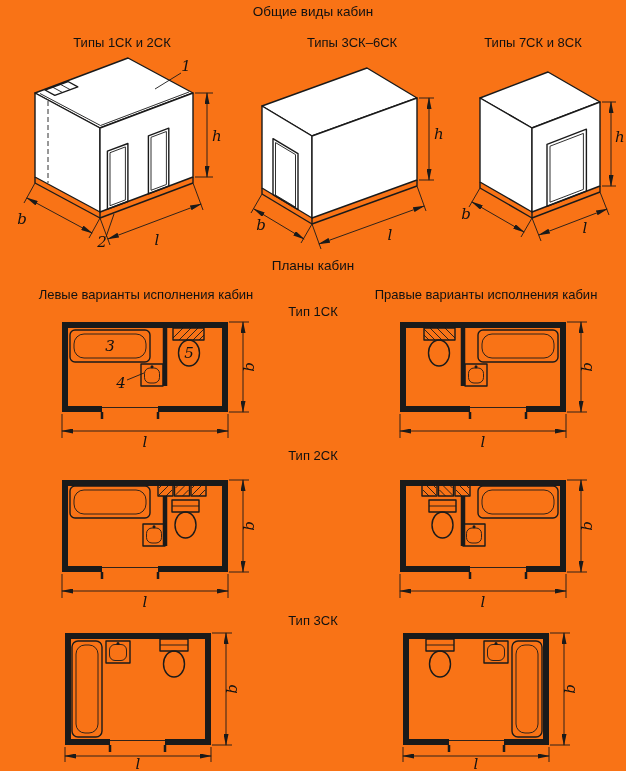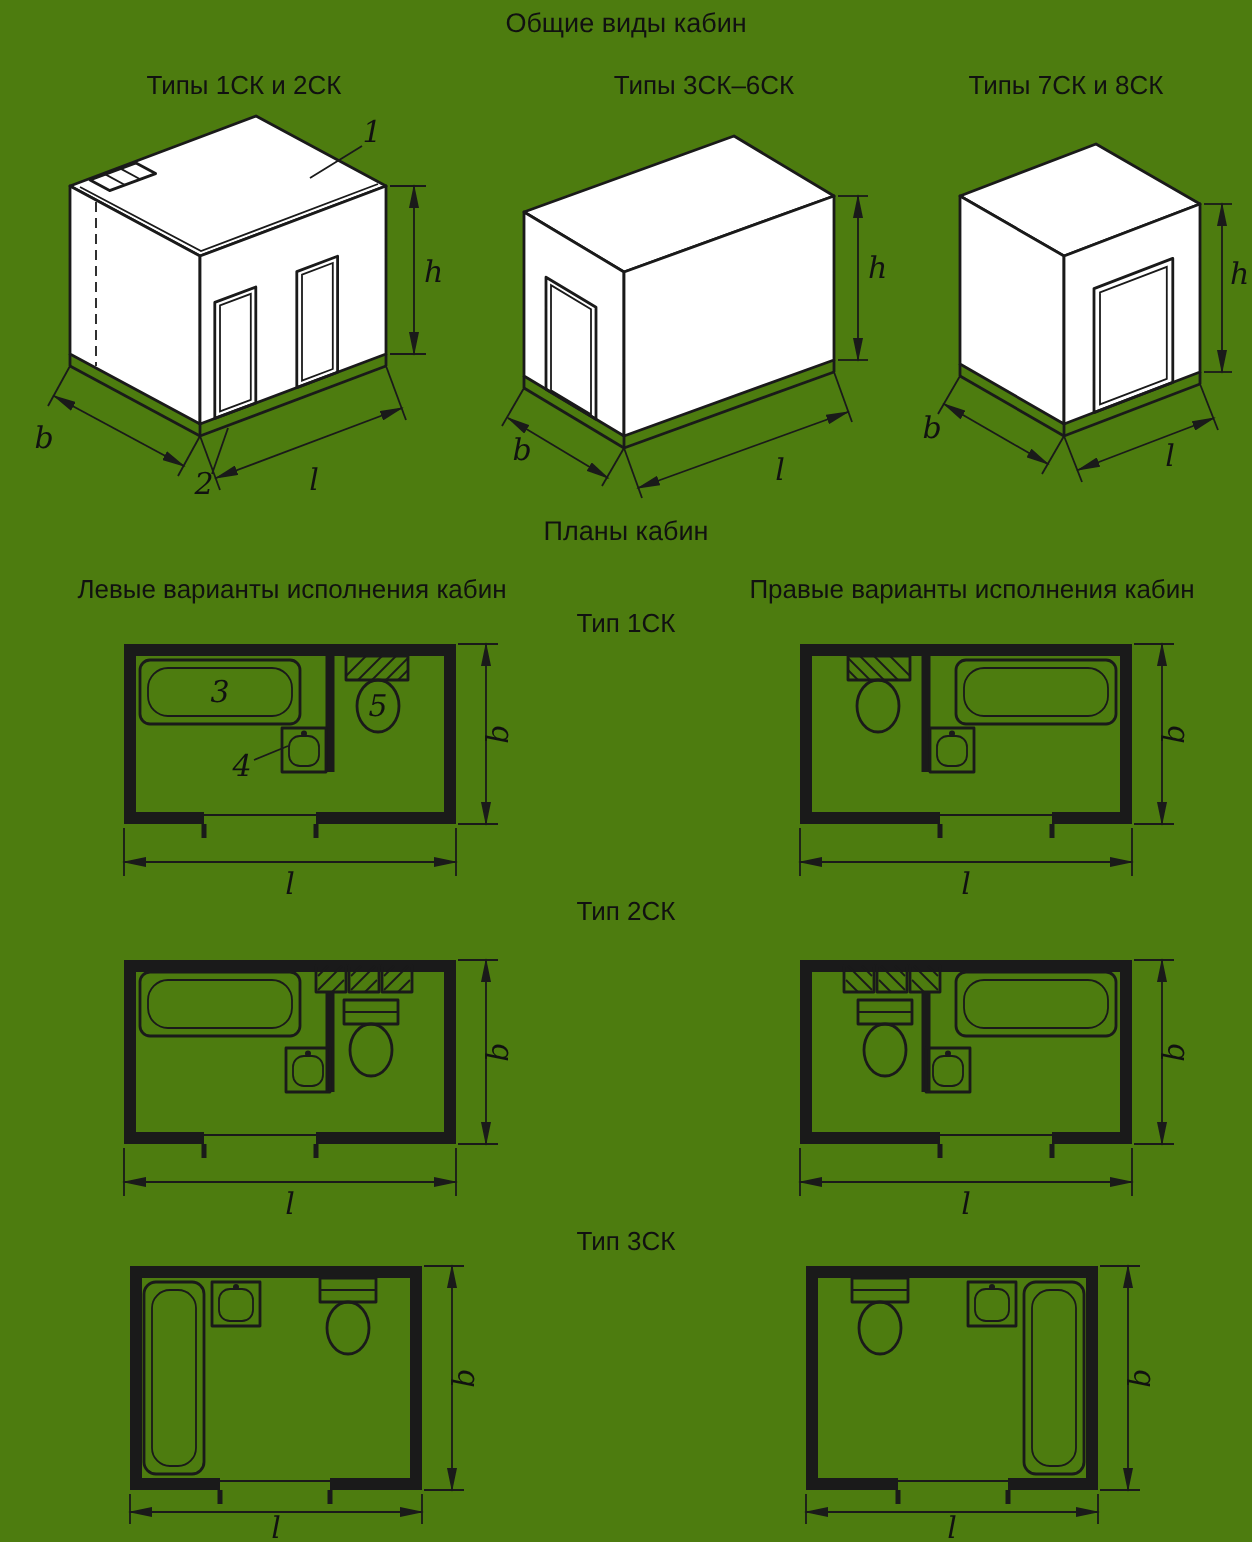--- a/index.html
+++ b/index.html
@@ -1,16 +1,16 @@
 <!DOCTYPE html>
 <html><head>
 <meta charset="utf-8">
 <style>
   html,body{margin:0;padding:0;background:#fff;}
-  .figure{position:relative;width:626px;height:771px;background:#4d7c0f;font-family:"Liberation Sans",sans-serif;overflow:hidden;}
+  .figure{position:relative;width:626px;height:771px;background:#f97316;font-family:"Liberation Sans",sans-serif;overflow:hidden;}
   svg{display:block;}
   .s1{stroke:#1a1a1a;stroke-width:1.4;fill:none;stroke-linejoin:round;}
   .face{fill:#ffffff;stroke:#1a1a1a;stroke-width:1.4;stroke-linejoin:round;}
   .sthin{stroke:#1a1a1a;stroke-width:0.9;fill:none;}
   .wall{stroke:#1a1a1a;stroke-width:6;fill:none;}
   .wall5{stroke:#1a1a1a;stroke-width:4.5;fill:none;}
   .dimline{stroke:#1a1a1a;stroke-width:0.9;fill:none;}
   .lbl{font-family:"Liberation Sans",sans-serif;font-size:13px;fill:#111;}
   .lblb{font-family:"Liberation Sans",sans-serif;font-size:13.5px;fill:#111;}
   .dimtxt{font-family:"DejaVu Serif",serif;font-style:italic;font-size:15px;fill:#111;}

